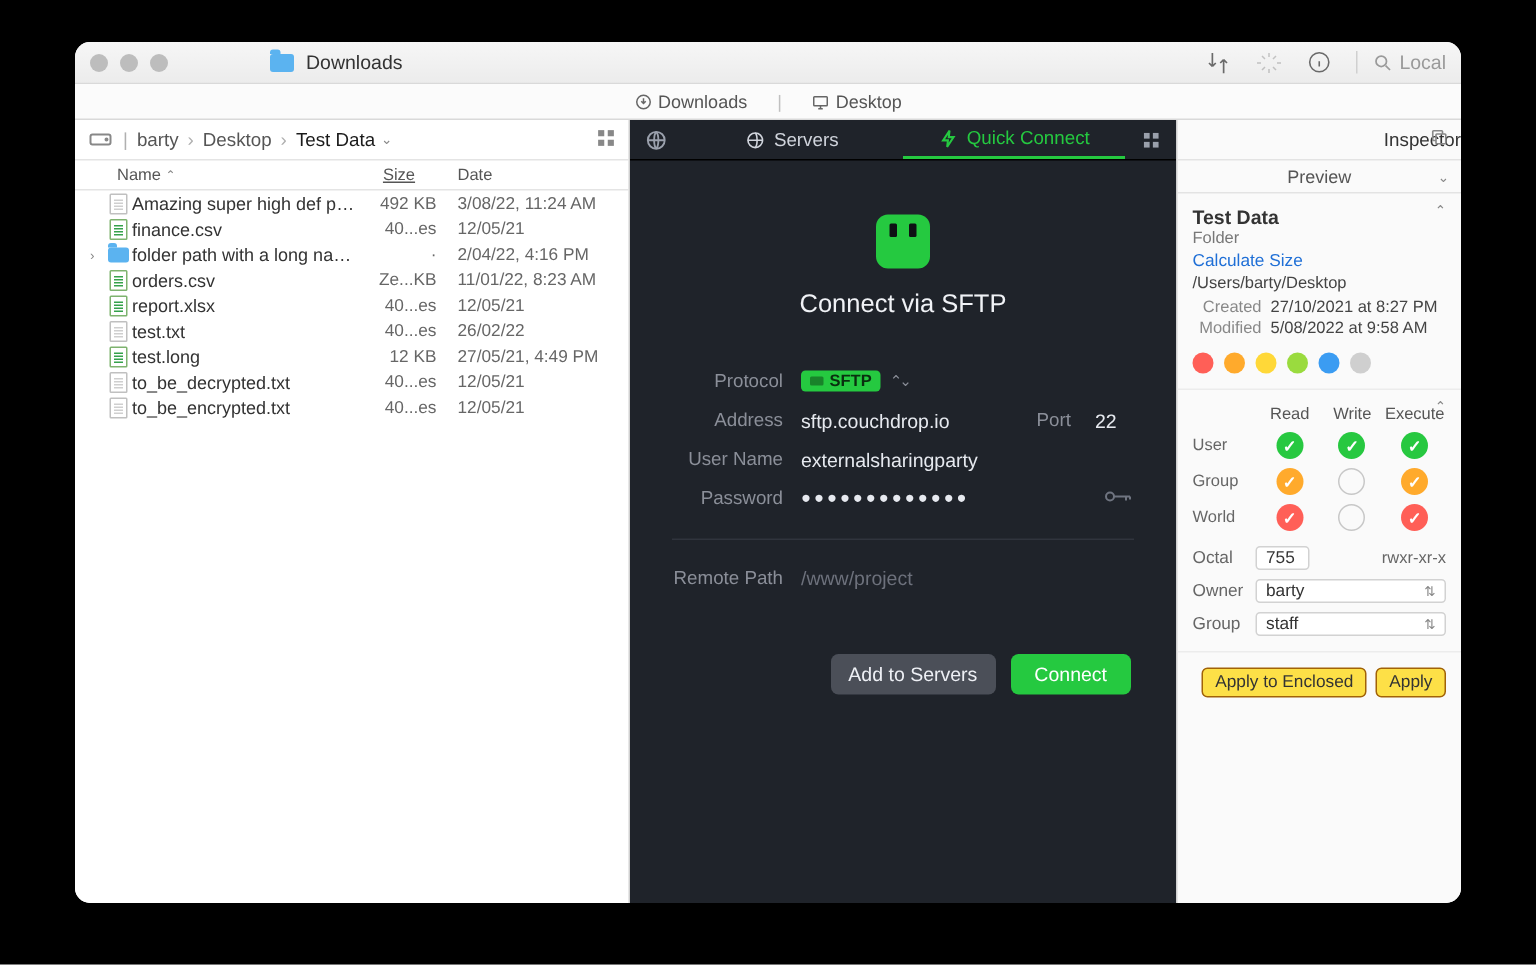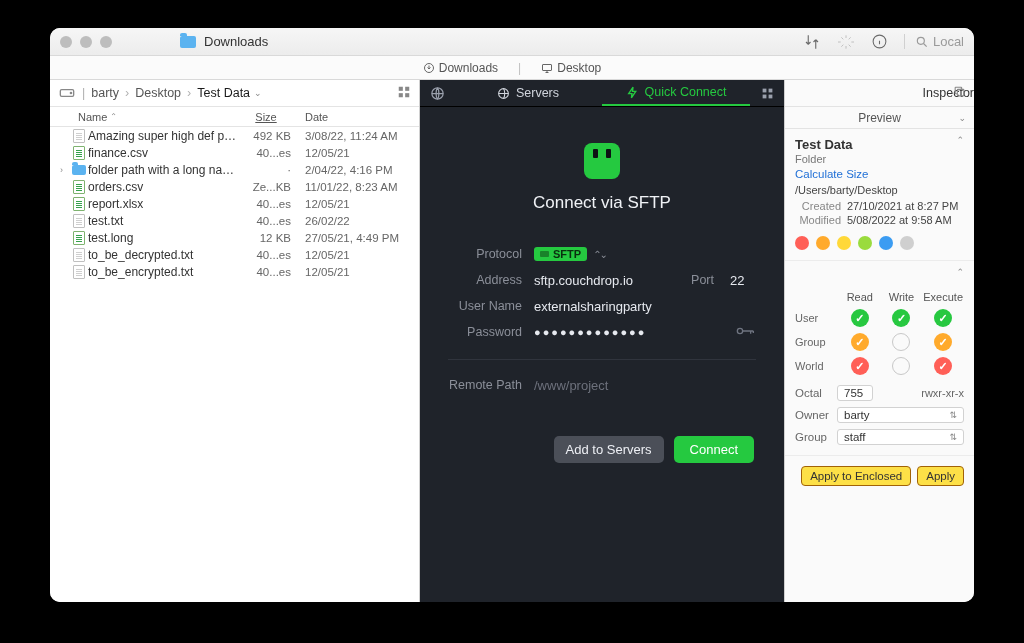--- a/index.html
+++ b/index.html
@@ -88,21 +88,21 @@
   .iname { font-size:13px; font-weight:600; }
   .ikind { font-size:11px; color:#777; margin-top:1px;}
   .ilink { color:#1f6fd6; font-size:11.5px; margin-top:3px; display:inline-block;}
   .ipath { font-size:11px; color:#444; margin-top:3px;}
   .imeta { font-size:11px; color:#444; margin-top:4px; display:grid; grid-template-columns:52px 1fr; row-gap:2px;}
   .imeta .ml { color:#888; text-align:right; padding-right:6px;}
   .tags { display:flex; gap:7px; margin-top:10px;}
   .tag { width:14px; height:14px; border-radius:50%; }
   .perm { padding:6px 10px 10px; border-bottom:1px solid #ececec; position:relative;}
   .perm-grid { display:grid; grid-template-columns:44px 1fr 1fr 1fr; align-items:center; row-gap:6px; margin-top:4px;}
-  .perm-grid .ph { font-size:11px; color:#555; text-align:center;margin-top:20px;}
+  .perm-grid .ph { font-size:11px; color:#555; text-align:center;}
   .perm-grid .rl { font-size:11px; color:#666; }
   .pdisc { width:18px; height:18px; border-radius:50%; display:flex; align-items:center; justify-content:center; margin:0 auto;}
   .pdisc.on { color:#fff; }
   .pdisc.off { border:1.5px solid #c8c8c8; }
   .check::before { content:"✓"; font-size:11px; font-weight:700;}
   .oct-row { display:flex; align-items:center; margin-top:10px; gap:6px; font-size:11.5px;}
   .oct-row .ol { color:#666; width:36px;}
   .oct-row .obox { border:1px solid #d2d2d2; background:#fff; border-radius:3px; padding:1px 6px; min-width:36px;}
   .oct-row .ostr { margin-left:auto; color:#666; font-size:11px;}
   .own-row { display:flex; align-items:center; margin-top:6px; gap:6px; font-size:11.5px;}

